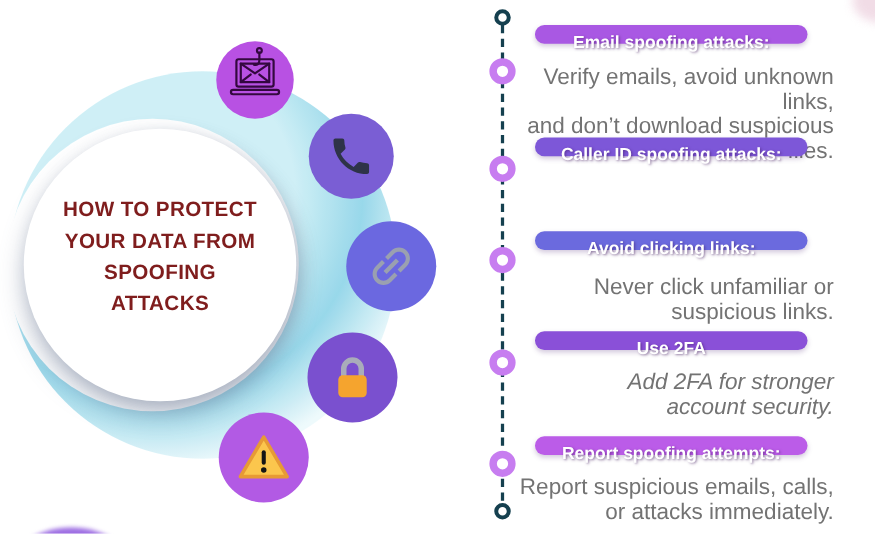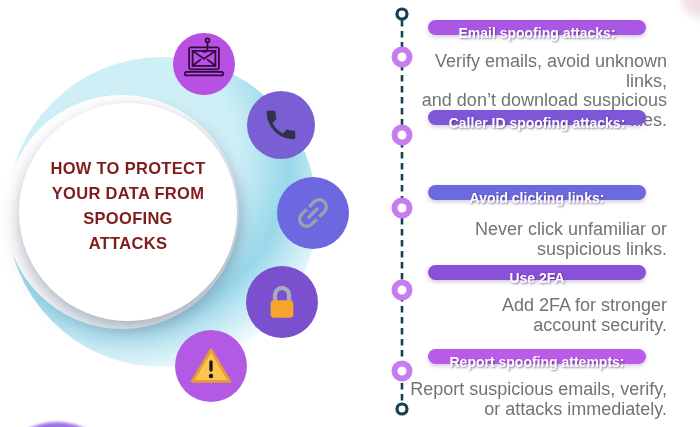--- a/index.html
+++ b/index.html
@@ -32,21 +32,21 @@
 
   
   .step-badge{left:428px;width:218px;height:15px;border-radius:9px;z-index:3;
     color:#ffffff;font-size:14px;font-weight:bold;line-height:27px;text-align:center;
     text-shadow:1px 1px 2px rgba(60,20,90,.5);box-shadow:0 2px 4px rgba(80,40,120,.25);}
   .step-desc{left:407px;width:260px;text-align:right;white-space:pre-line;z-index:3;
     font-size:18px;line-height:19.5px;color:#737373;}
   #badge-0{top:20px;} #desc-0{top:52px;}
   #badge-1{top:110px;} #desc-1{top:131px;}
   #badge-2{top:185px;border-radius:10px;} #desc-2{top:220px;}
-  #badge-3{top:265px;} #desc-3{top:296px;}
+  #badge-3{top:265px;} #desc-3{top:296px;font-style:italic;}
   #badge-4{top:349px;} #desc-4{top:380px;}
 </style>
 </head>
 <body>
 
 <div id="stage">
 
   <svg id="teal-svg" class="abs">
     <defs>
       <radialGradient id="tg" cx="38%" cy="32%" r="72%">
@@ -129,16 +129,16 @@
 
   <div id="badge-2" class="abs step-badge" style="background: rgb(107, 106, 222);">Avoid clicking links:</div>
   <div id="desc-2" class="abs step-desc">Never click unfamiliar or
 suspicious links.</div>
 
   <div id="badge-3" class="abs step-badge" style="background: rgb(138, 80, 216); border-radius: 10px;">Use 2FA</div>
   <div id="desc-3" class="abs step-desc">Add 2FA for stronger
 account security.</div>
 
   <div id="badge-4" class="abs step-badge" style="background: rgb(187, 92, 232); text-align: center;">Report spoofing attempts:</div>
-  <div id="desc-4" class="abs step-desc">Report suspicious emails, verify,
+  <div id="desc-4" class="abs step-desc">Report suspicious emails, calls,
 or attacks immediately.</div>
 
 </div>
 
 </body></html>

